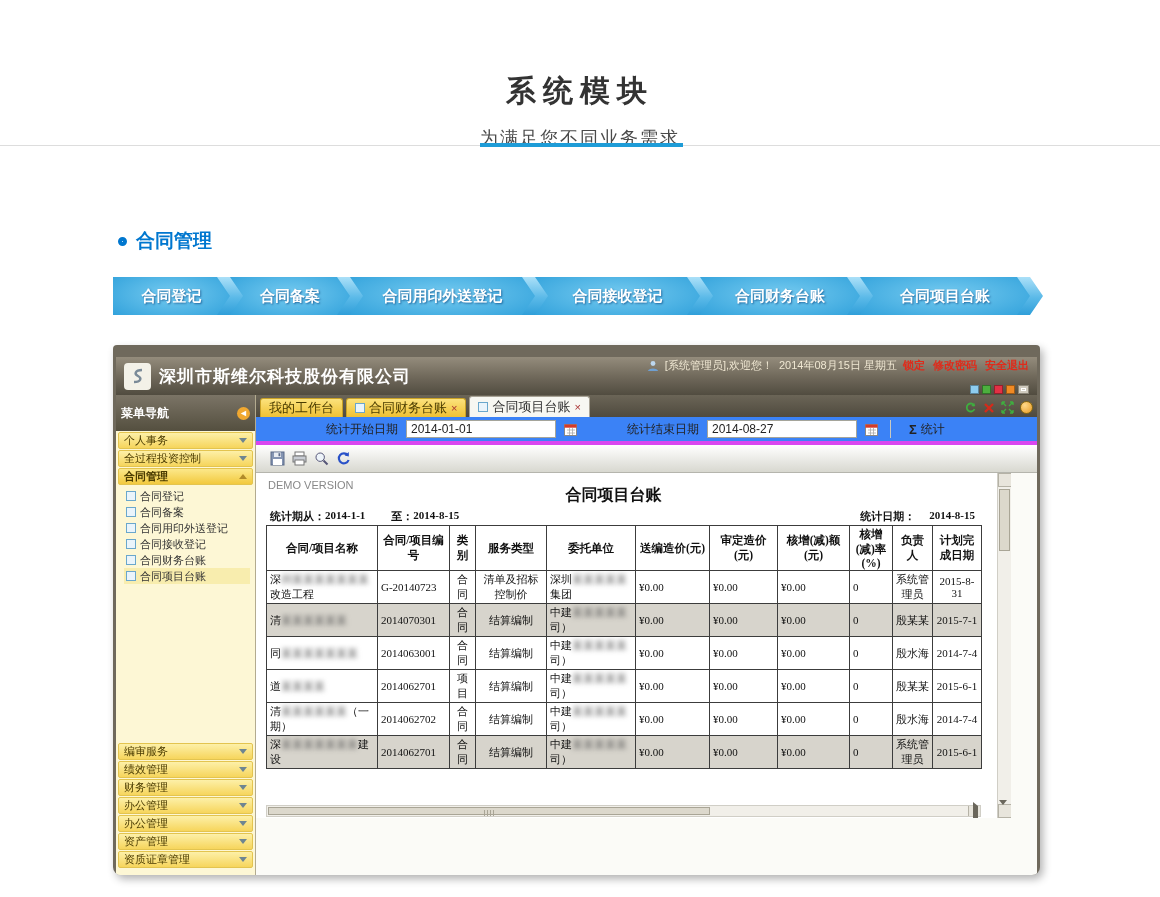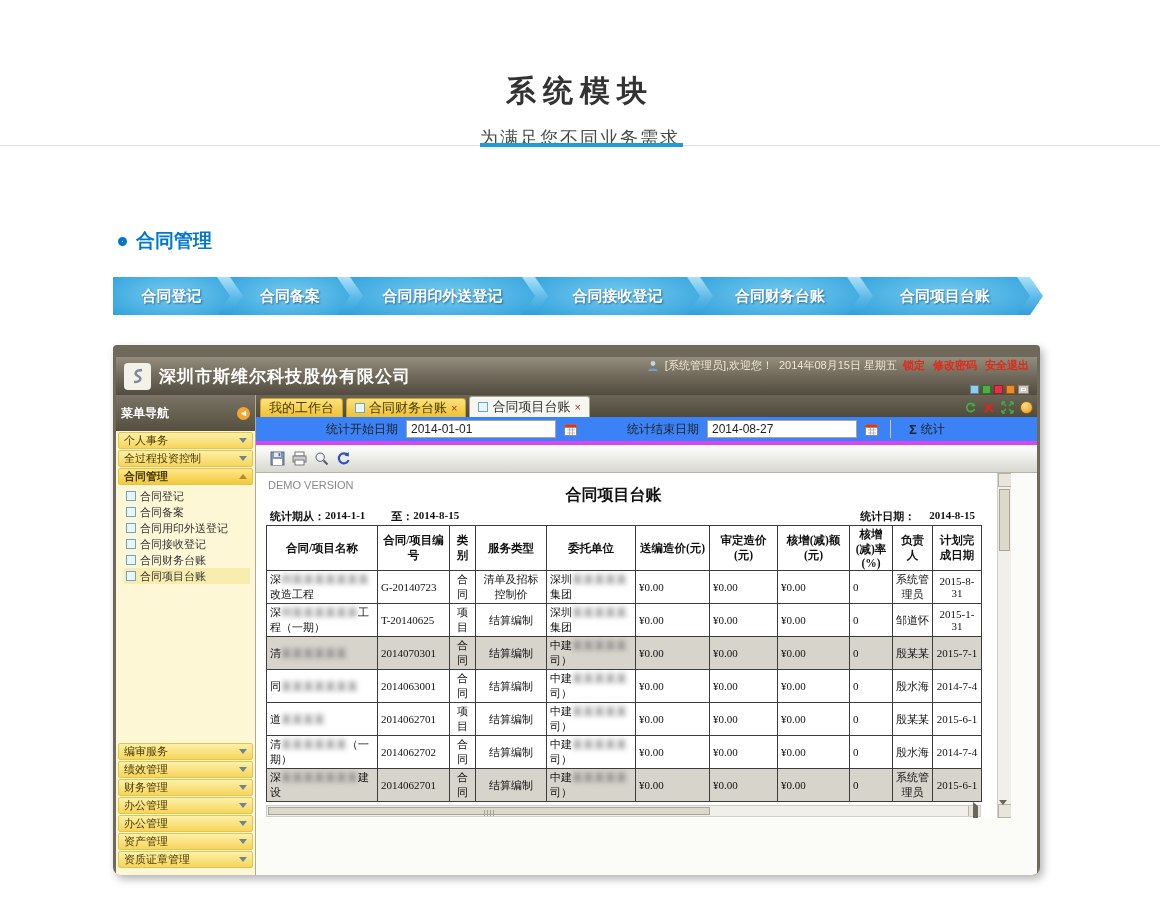--- a/index.html
+++ b/index.html
@@ -375,33 +375,20 @@
                 <td class="">合同</td>
                 <td class="">清单及招标控制价</td>
                 <td class="al">深圳<span class="blur">某某某某某</span>集团</td>
                 <td class="ar">¥0.00</td>
                 <td class="ar">¥0.00</td>
                 <td class="ar">¥0.00</td>
                 <td class="ar">0</td>
                 <td class="">系统管理员</td>
                 <td class="">2015-8-31</td>
               </tr>
-              <tr>
-                <td class="al">深<span class="blur">圳某某某某某某</span>工程（一期）</td>
-                <td class="al">T-20140625</td>
-                <td class="">项目</td>
-                <td class="">结算编制</td>
-                <td class="al">深圳<span class="blur">某某某某某</span>集团</td>
-                <td class="ar">¥0.00</td>
-                <td class="ar">¥0.00</td>
-                <td class="ar">¥0.00</td>
-                <td class="ar">0</td>
-                <td class="">邹道怀</td>
-                <td class="">2015-1-31</td>
-              </tr>
               <tr class="shaded">
                 <td class="al">清<span class="blur">某某某某某某</span></td>
                 <td class="al">2014070301</td>
                 <td class="">合同</td>
                 <td class="">结算编制</td>
                 <td class="al">中建<span class="blur">某某某某某</span>司）</td>
                 <td class="ar">¥0.00</td>
                 <td class="ar">¥0.00</td>
                 <td class="ar">¥0.00</td>
                 <td class="ar">0</td>

